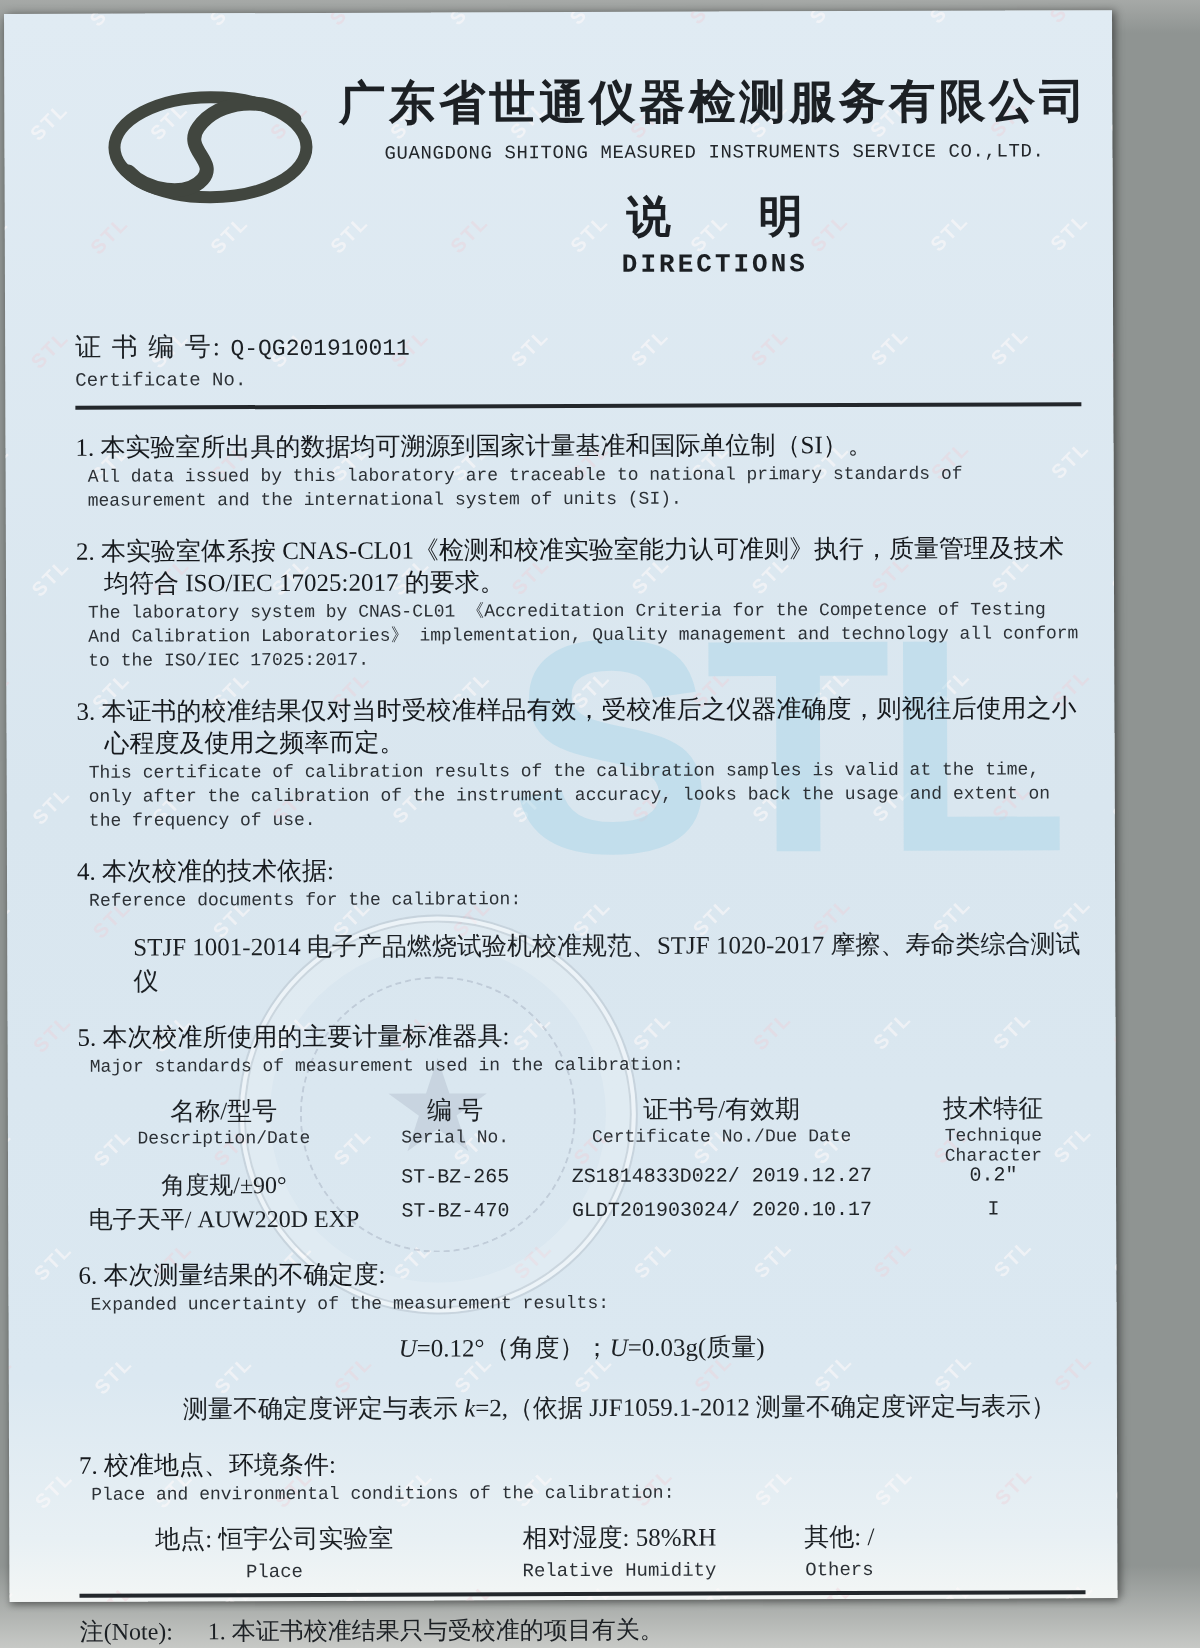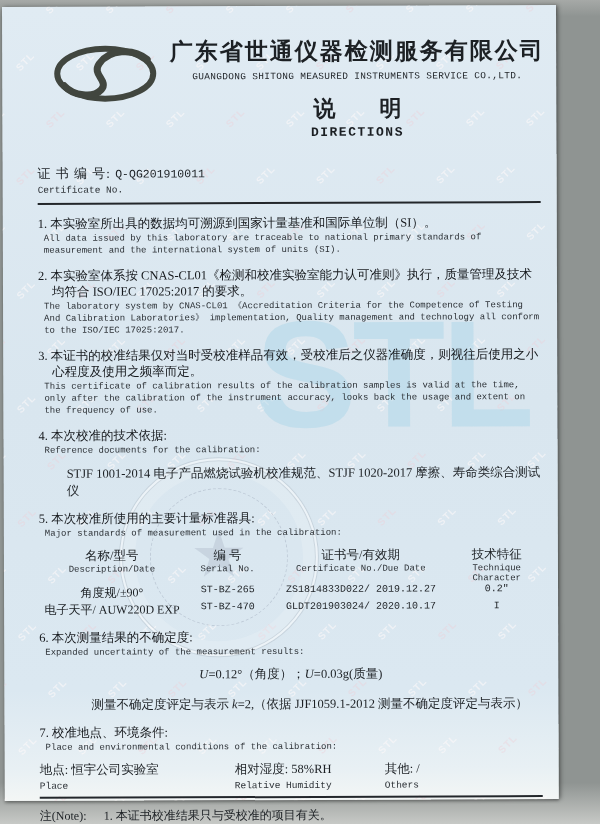--- a/index.html
+++ b/index.html
@@ -69,21 +69,21 @@
   .col1{width:29%;} .col2{width:17%;} .col3{width:36%;} .col4{width:18%;}
   .th-cn{font-size:12.5px;} .th-en{font-family:"Liberation Mono",monospace;font-size:9px;color:#2c3136;}
   .cell-cn{font-size:12px;padding-top:9px;}
   .cell-mono{font-family:"Liberation Mono",monospace;font-size:10px;padding-top:11px;color:#22262a;}
   
   .u-line{margin-top:8px;text-align:center;font-size:12.5px;}
   .ital{font-style:italic;font-family:"Liberation Serif",serif;}
   .factor-line{margin-top:13px;padding-left:52px;font-size:12.5px;}
   
   .cond-row{display:flex;margin-top:8px;}
-  .cond{margin-right:0;}
+  .cond{margin-right:0;text-align:center;}
   .cond-cn{font-size:12.5px;} .cond-en{font-size:9.5px;margin-top:2px;}
   .cond1{width:195px;} .cond2{width:135px;} .cond3{width:150px;} .cond4{width:70px;}
   
   .notes{display:flex;margin-top:9px;}
   .notes-label{width:64px;font-size:12px;flex:none;}
   .note-cn{font-size:12px;}
 </style>
 </head>
 <body>
 

